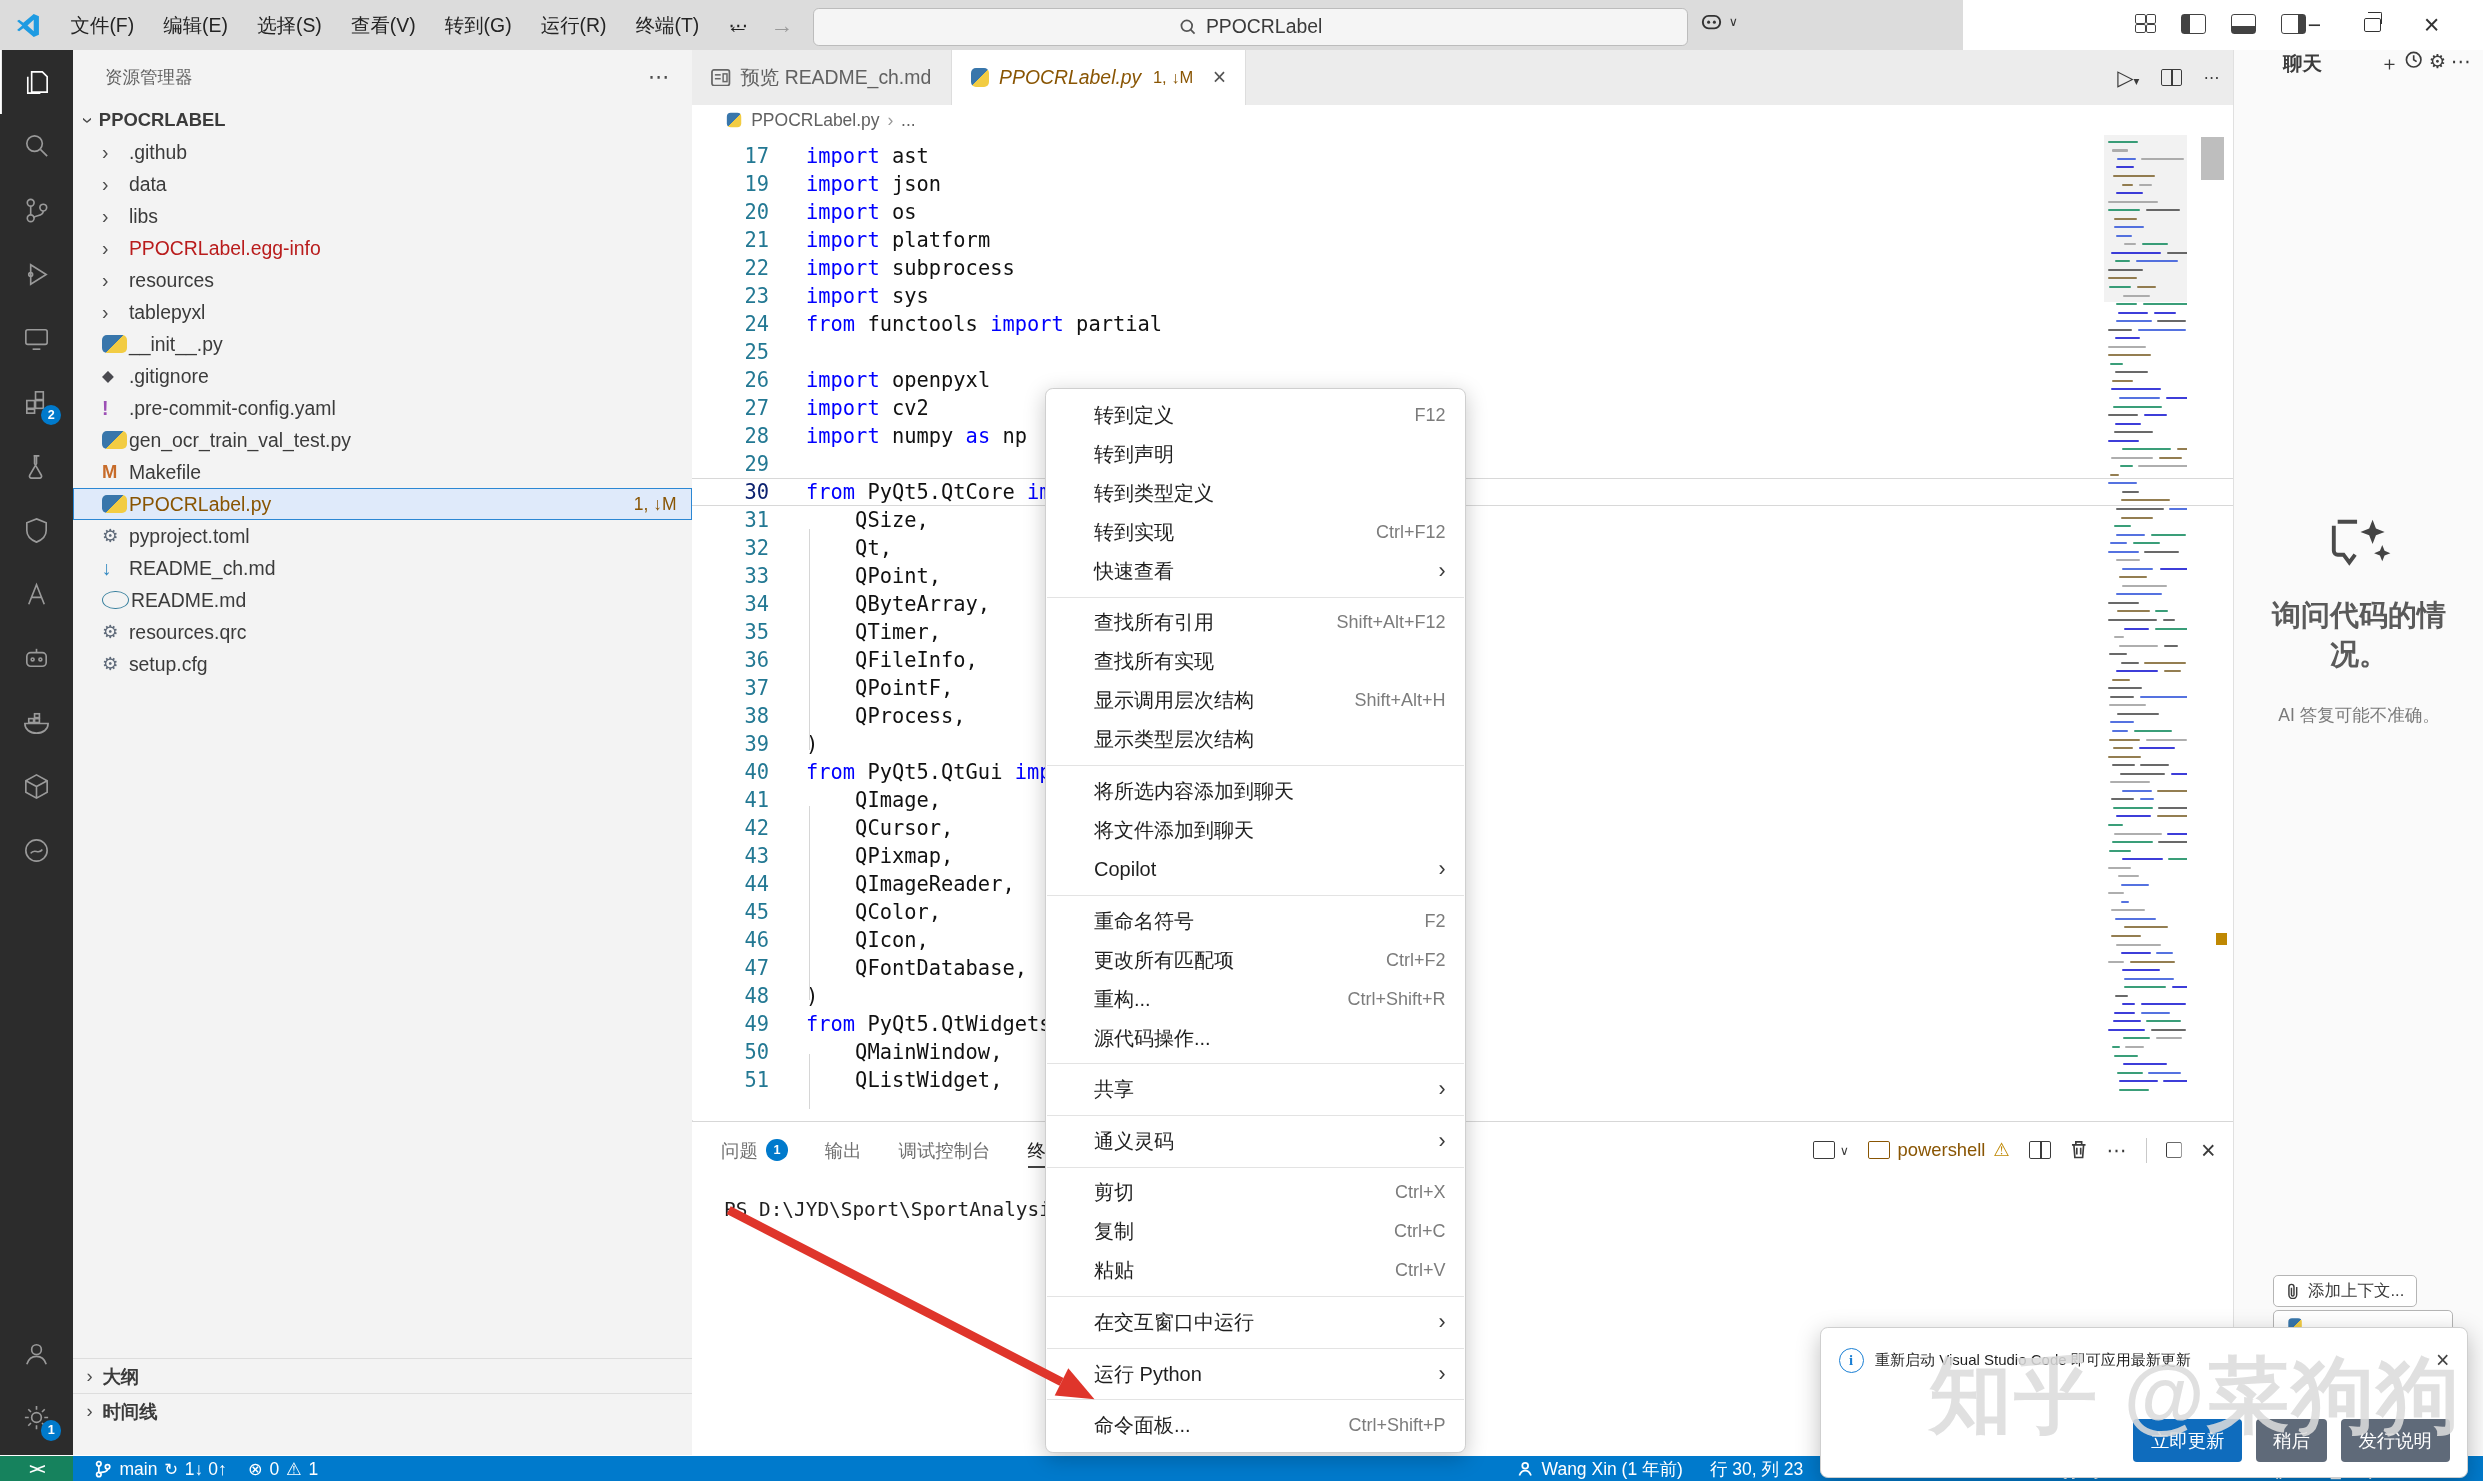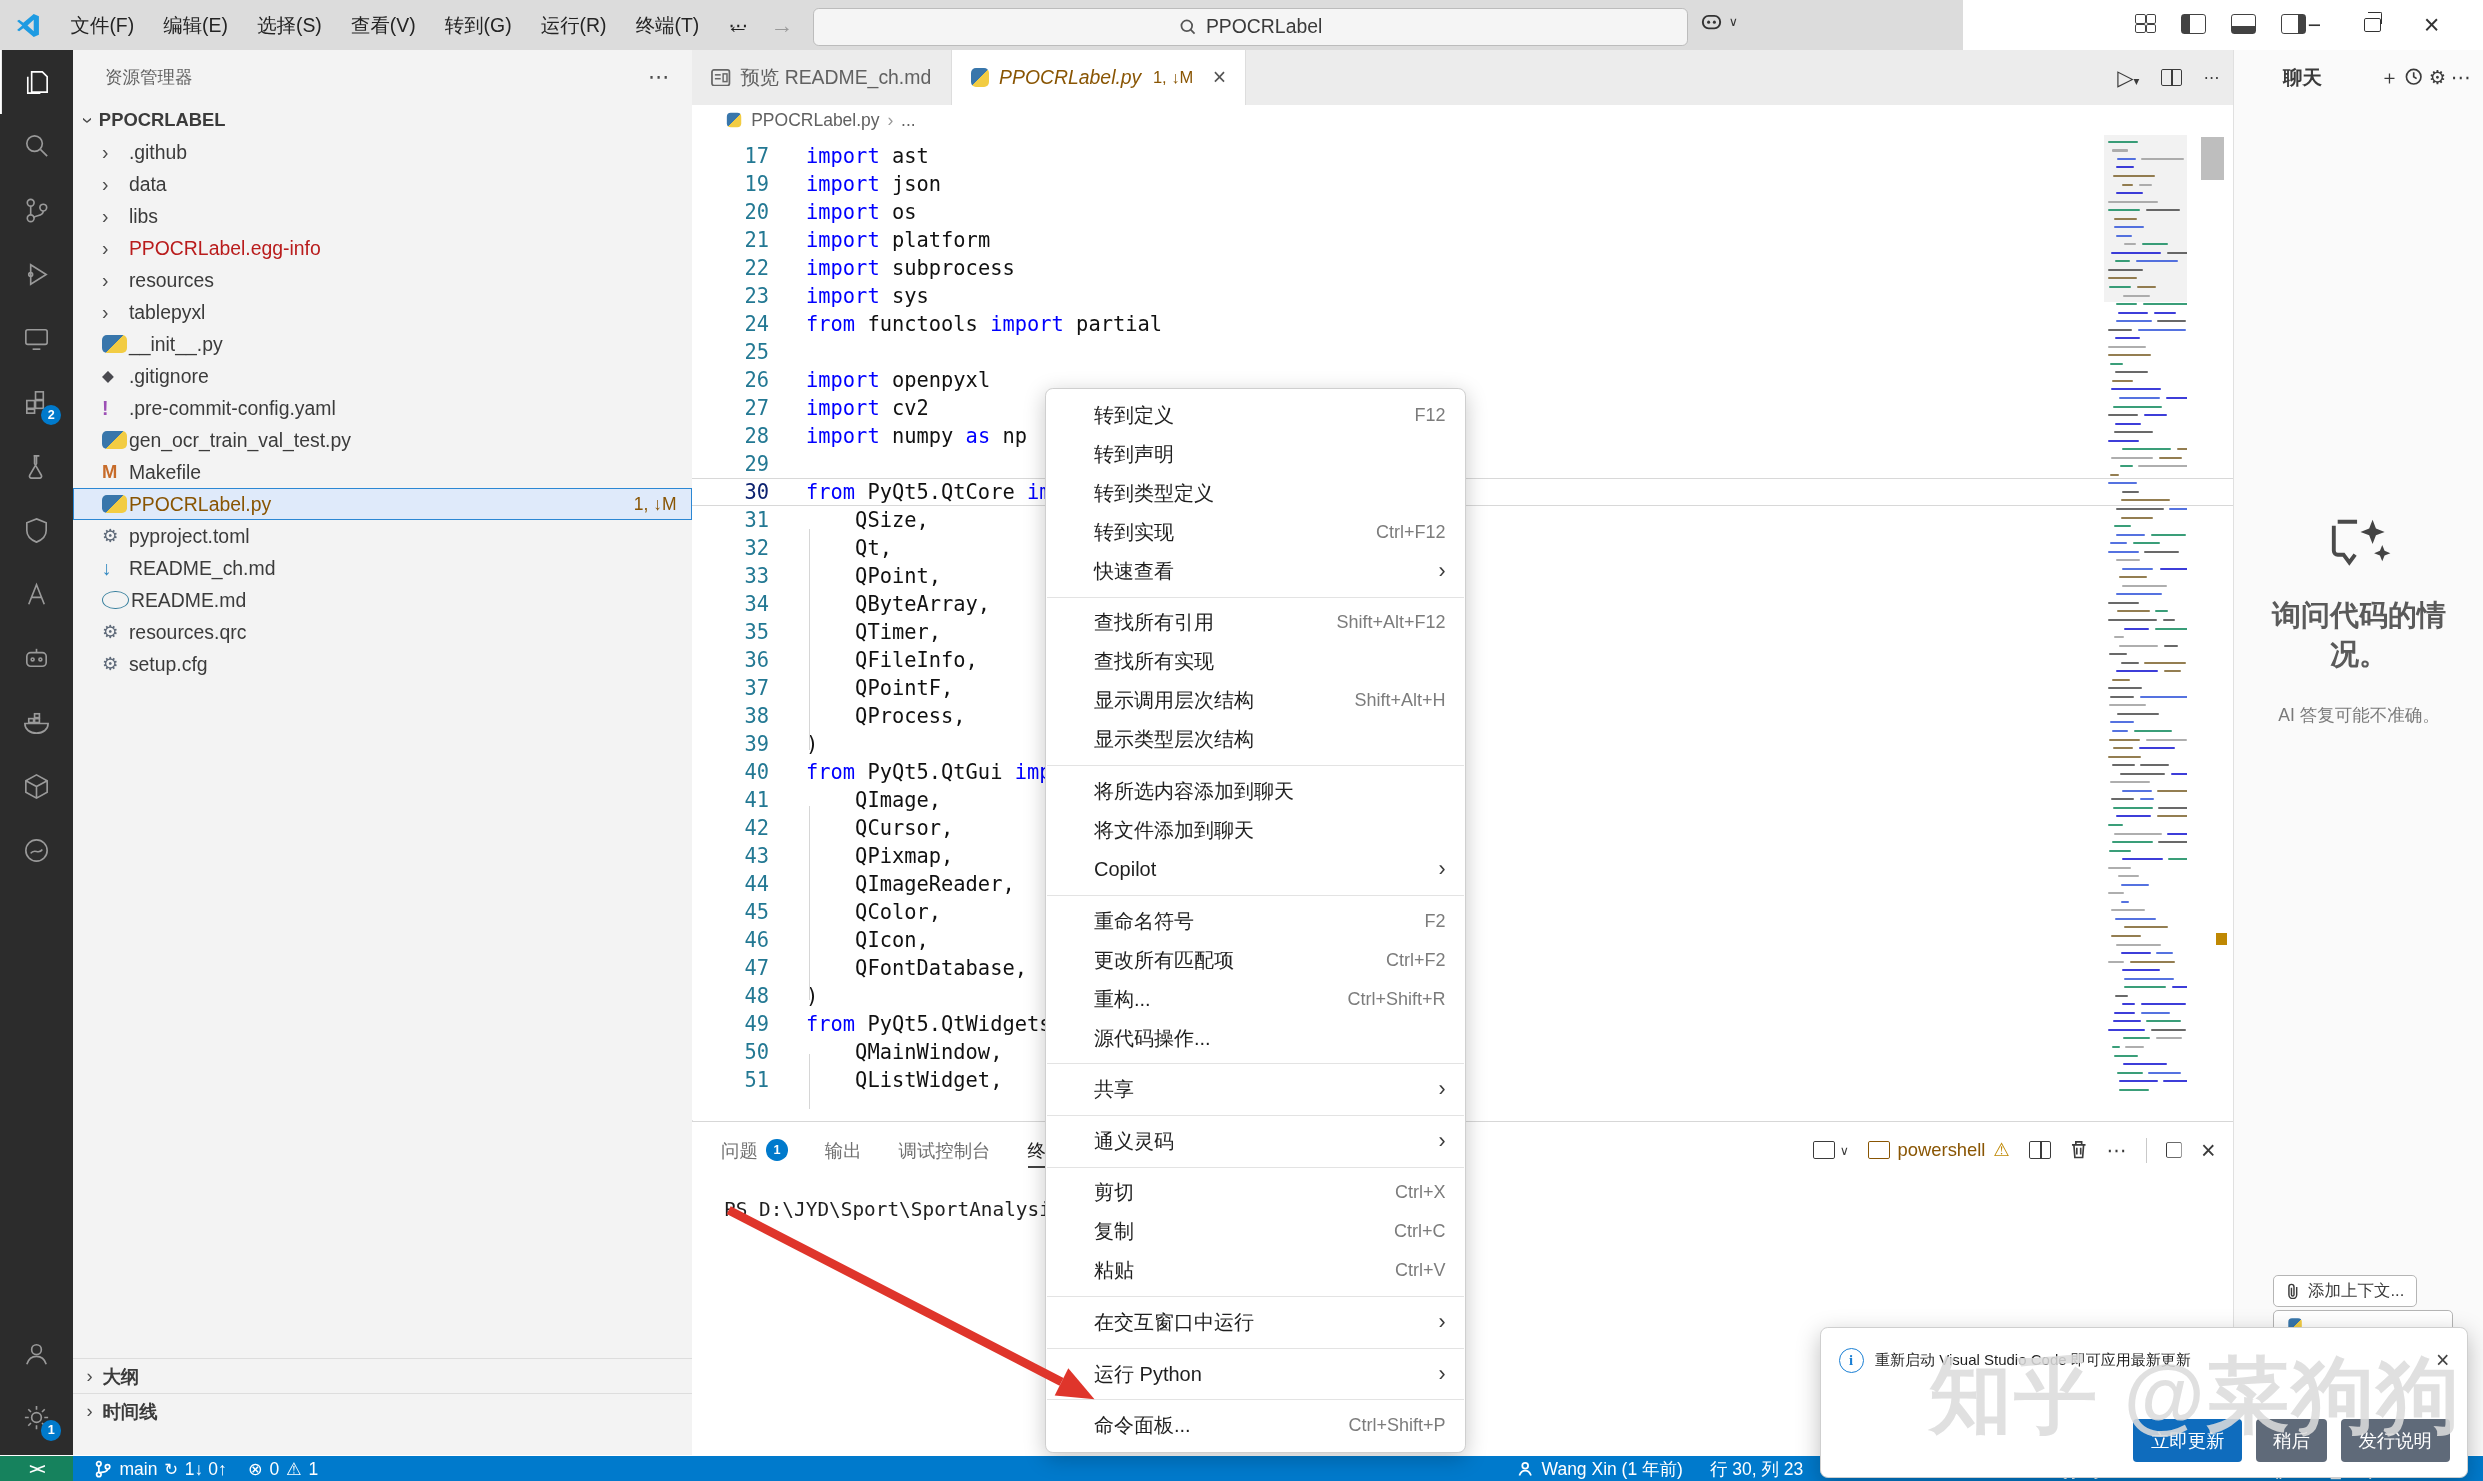--- a/index.html
+++ b/index.html
@@ -99,21 +99,21 @@
 .warn{color:#bf8803;font-size:18.4px}
 .pico{width:19.4px;height:15.5px;border:1.9px solid #3b3b3b;border-radius:1.9px;position:relative}
 .pico.split::before{content:"";position:absolute;left:50%;top:0;bottom:0;width:1.9px;background:#3b3b3b}
 .pdivider{width:1px;height:25px;background:#c9c9c9}
 .maxico{width:15.5px;height:15.5px;position:relative}
 .maxico::before{content:"";position:absolute;inset:0;border:1.9px solid #3b3b3b;border-radius:1.9px;
   clip-path:polygon(0 0,100% 0,100% 100%,0 100%,0 35%,35% 35%,35% 65%,65% 65%,65% 35%,0 35%)}
 .termline{position:absolute;left:32px;top:76px;font-family:"DejaVu Sans Mono","Liberation Mono",monospace;font-size:19.4px;color:#1f1f1f}
 
 .aux{position:absolute;left:2233px;top:50px;width:250px;height:1405px;background:#fafafa;border-left:1px solid #e0e0e0}
-.aux-head{height:54px;display:flex;align-items:center;gap:5px;padding:0 13.6px 0 49px;color:#3b3b3b}
+.aux-head{height:54px;display:flex;align-items:flex-start;gap:5px;padding:0 13.6px 0 49px;color:#3b3b3b}
 .aux-title{font-size:19.4px;font-weight:700;margin-right:auto}
 .aux-head span{font-size:19.4px}
 .chat-empty{position:absolute;left:0;top:464px;width:100%;text-align:center;color:#555}
 .chat-empty svg{width:70px;height:62px;stroke:#4a4a4a;fill:none;stroke-width:4}
 .chat-title{font-size:29px;font-weight:700;color:#5a5a5a;margin:15.5px 17.5px 0;line-height:1.35}
 .chat-sub{font-size:17.5px;color:#7a7a7a;margin-top:29px}
 .chip{position:absolute;left:39px;display:flex;align-items:center;gap:7.8px;border:1px solid #b5b5b5;border-radius:4.9px;
   padding:3.9px 11.6px;font-size:16.5px;color:#3b3b3b;background:#fff}
 
 .ctxmenu{position:absolute;left:1045px;top:388px;width:419px;background:#fff;border:1px solid #cfcfcf;border-radius:7.8px;

